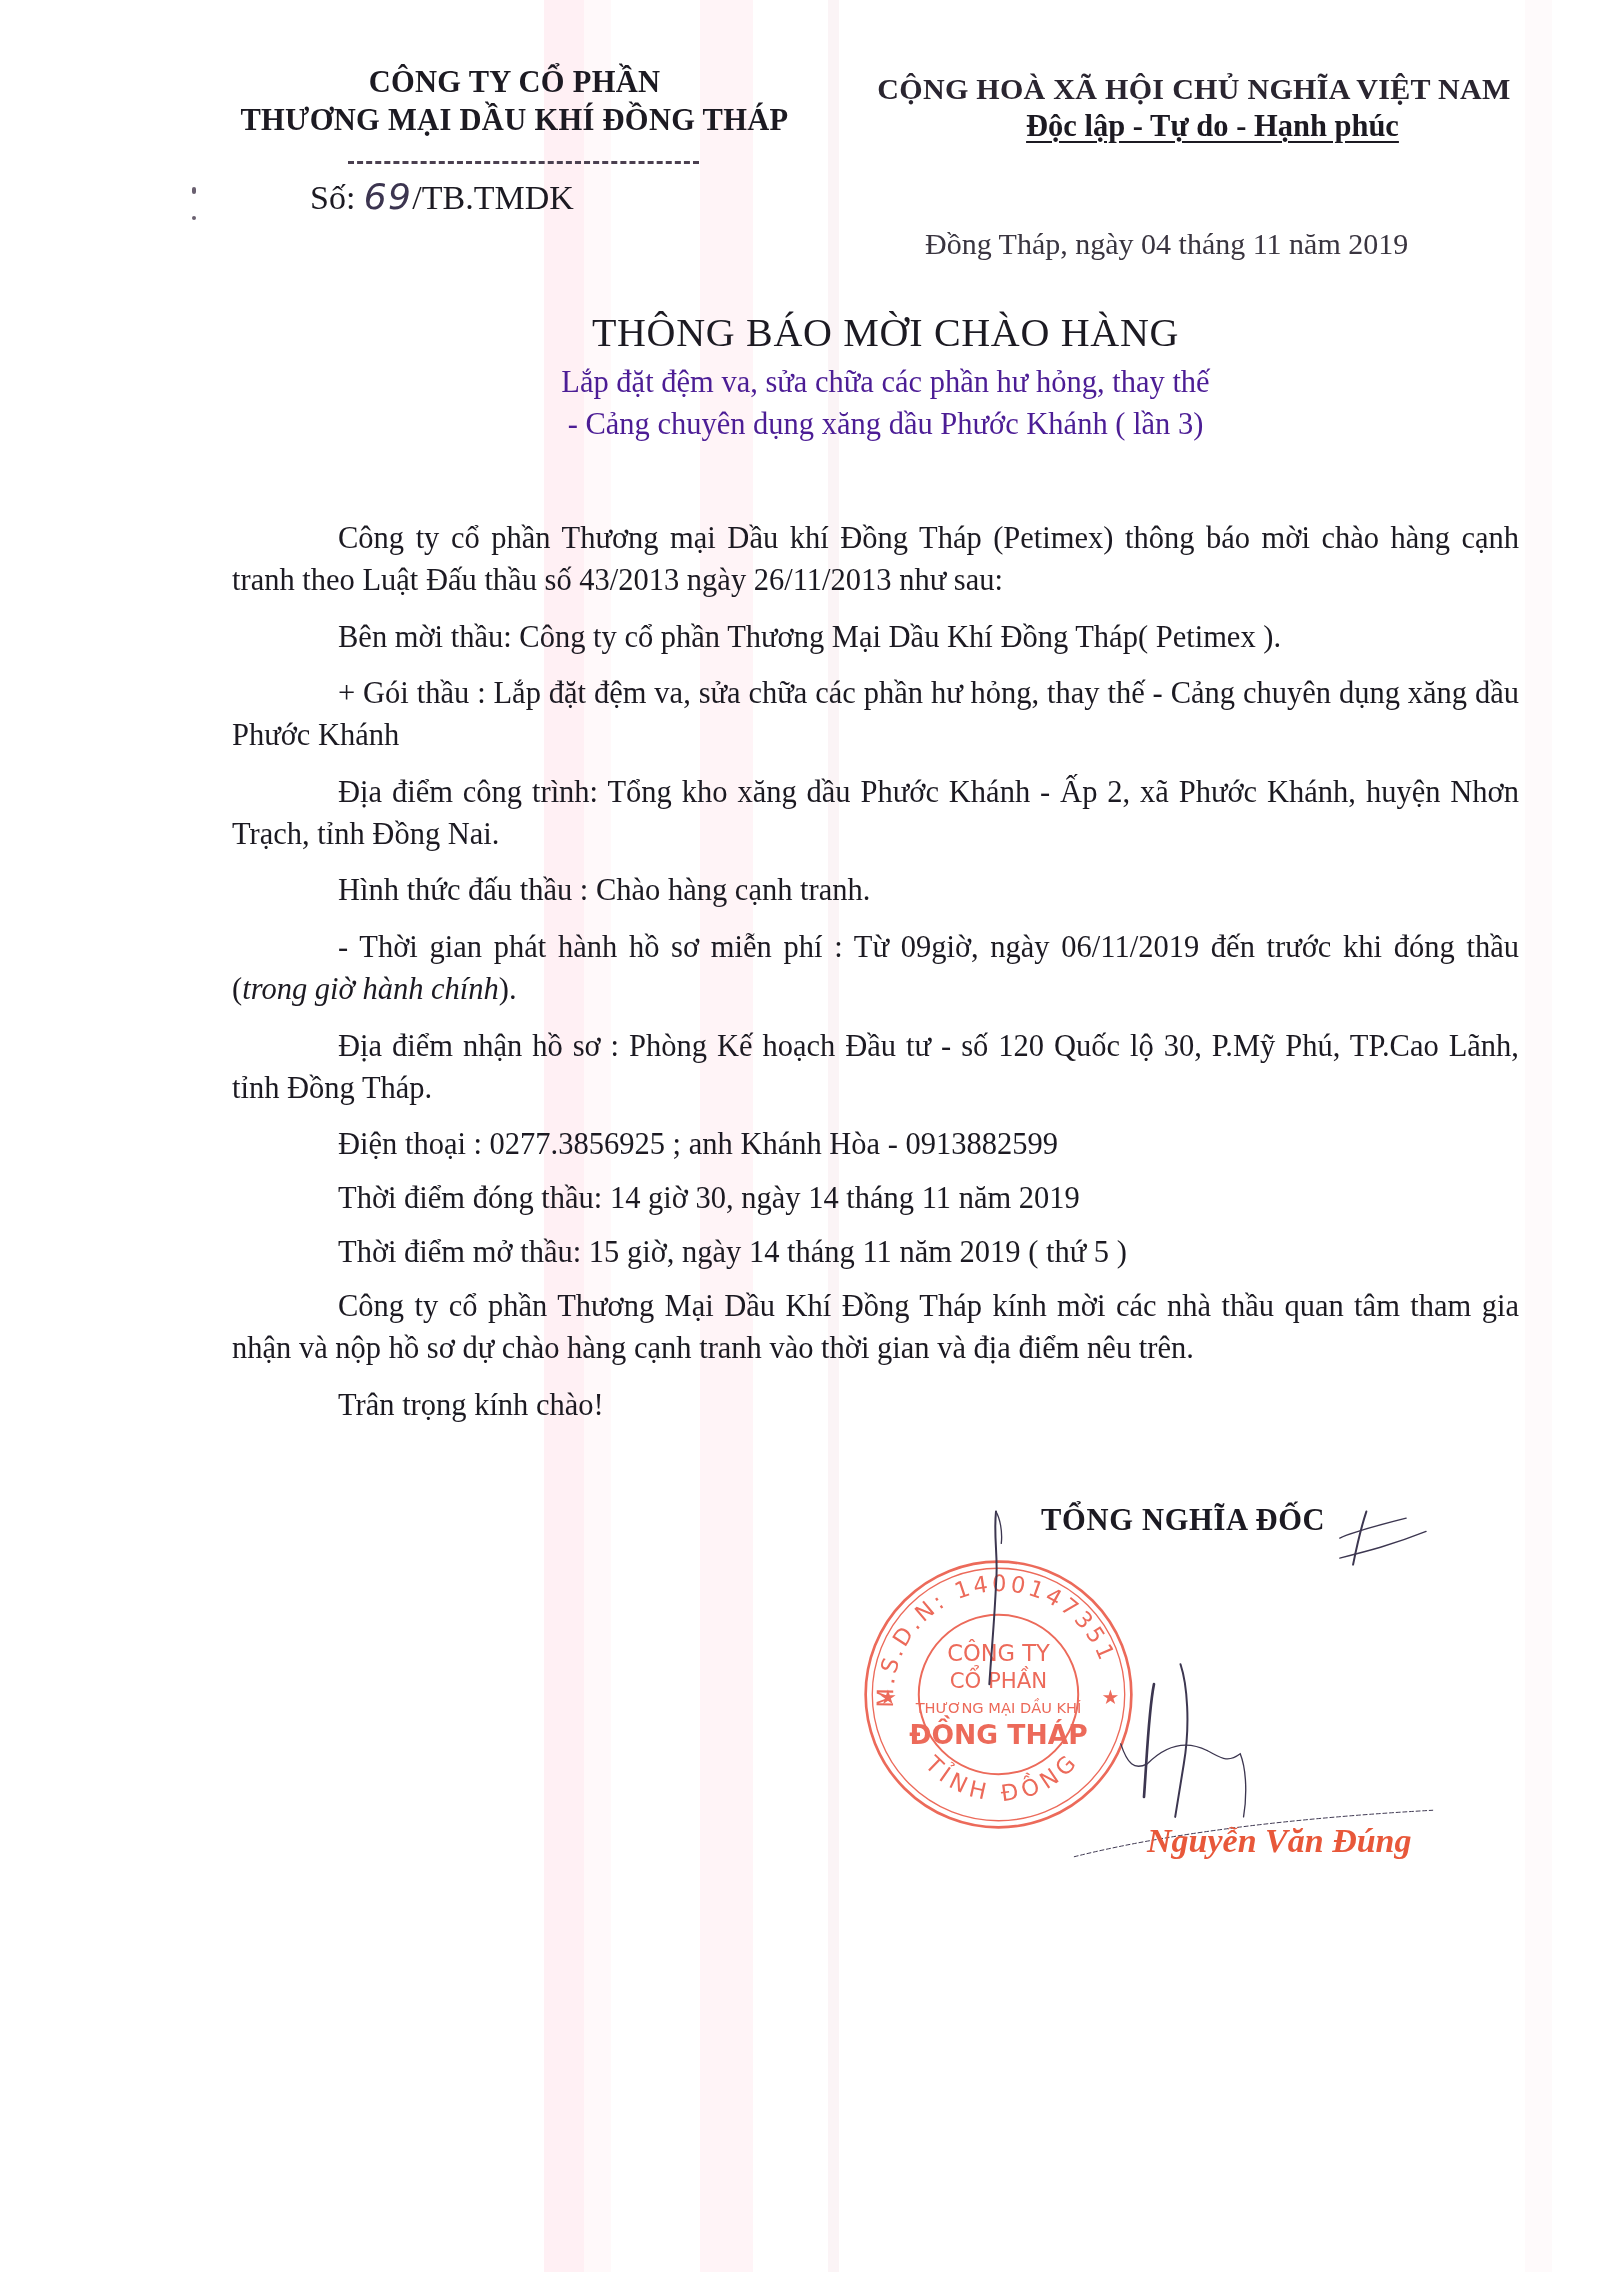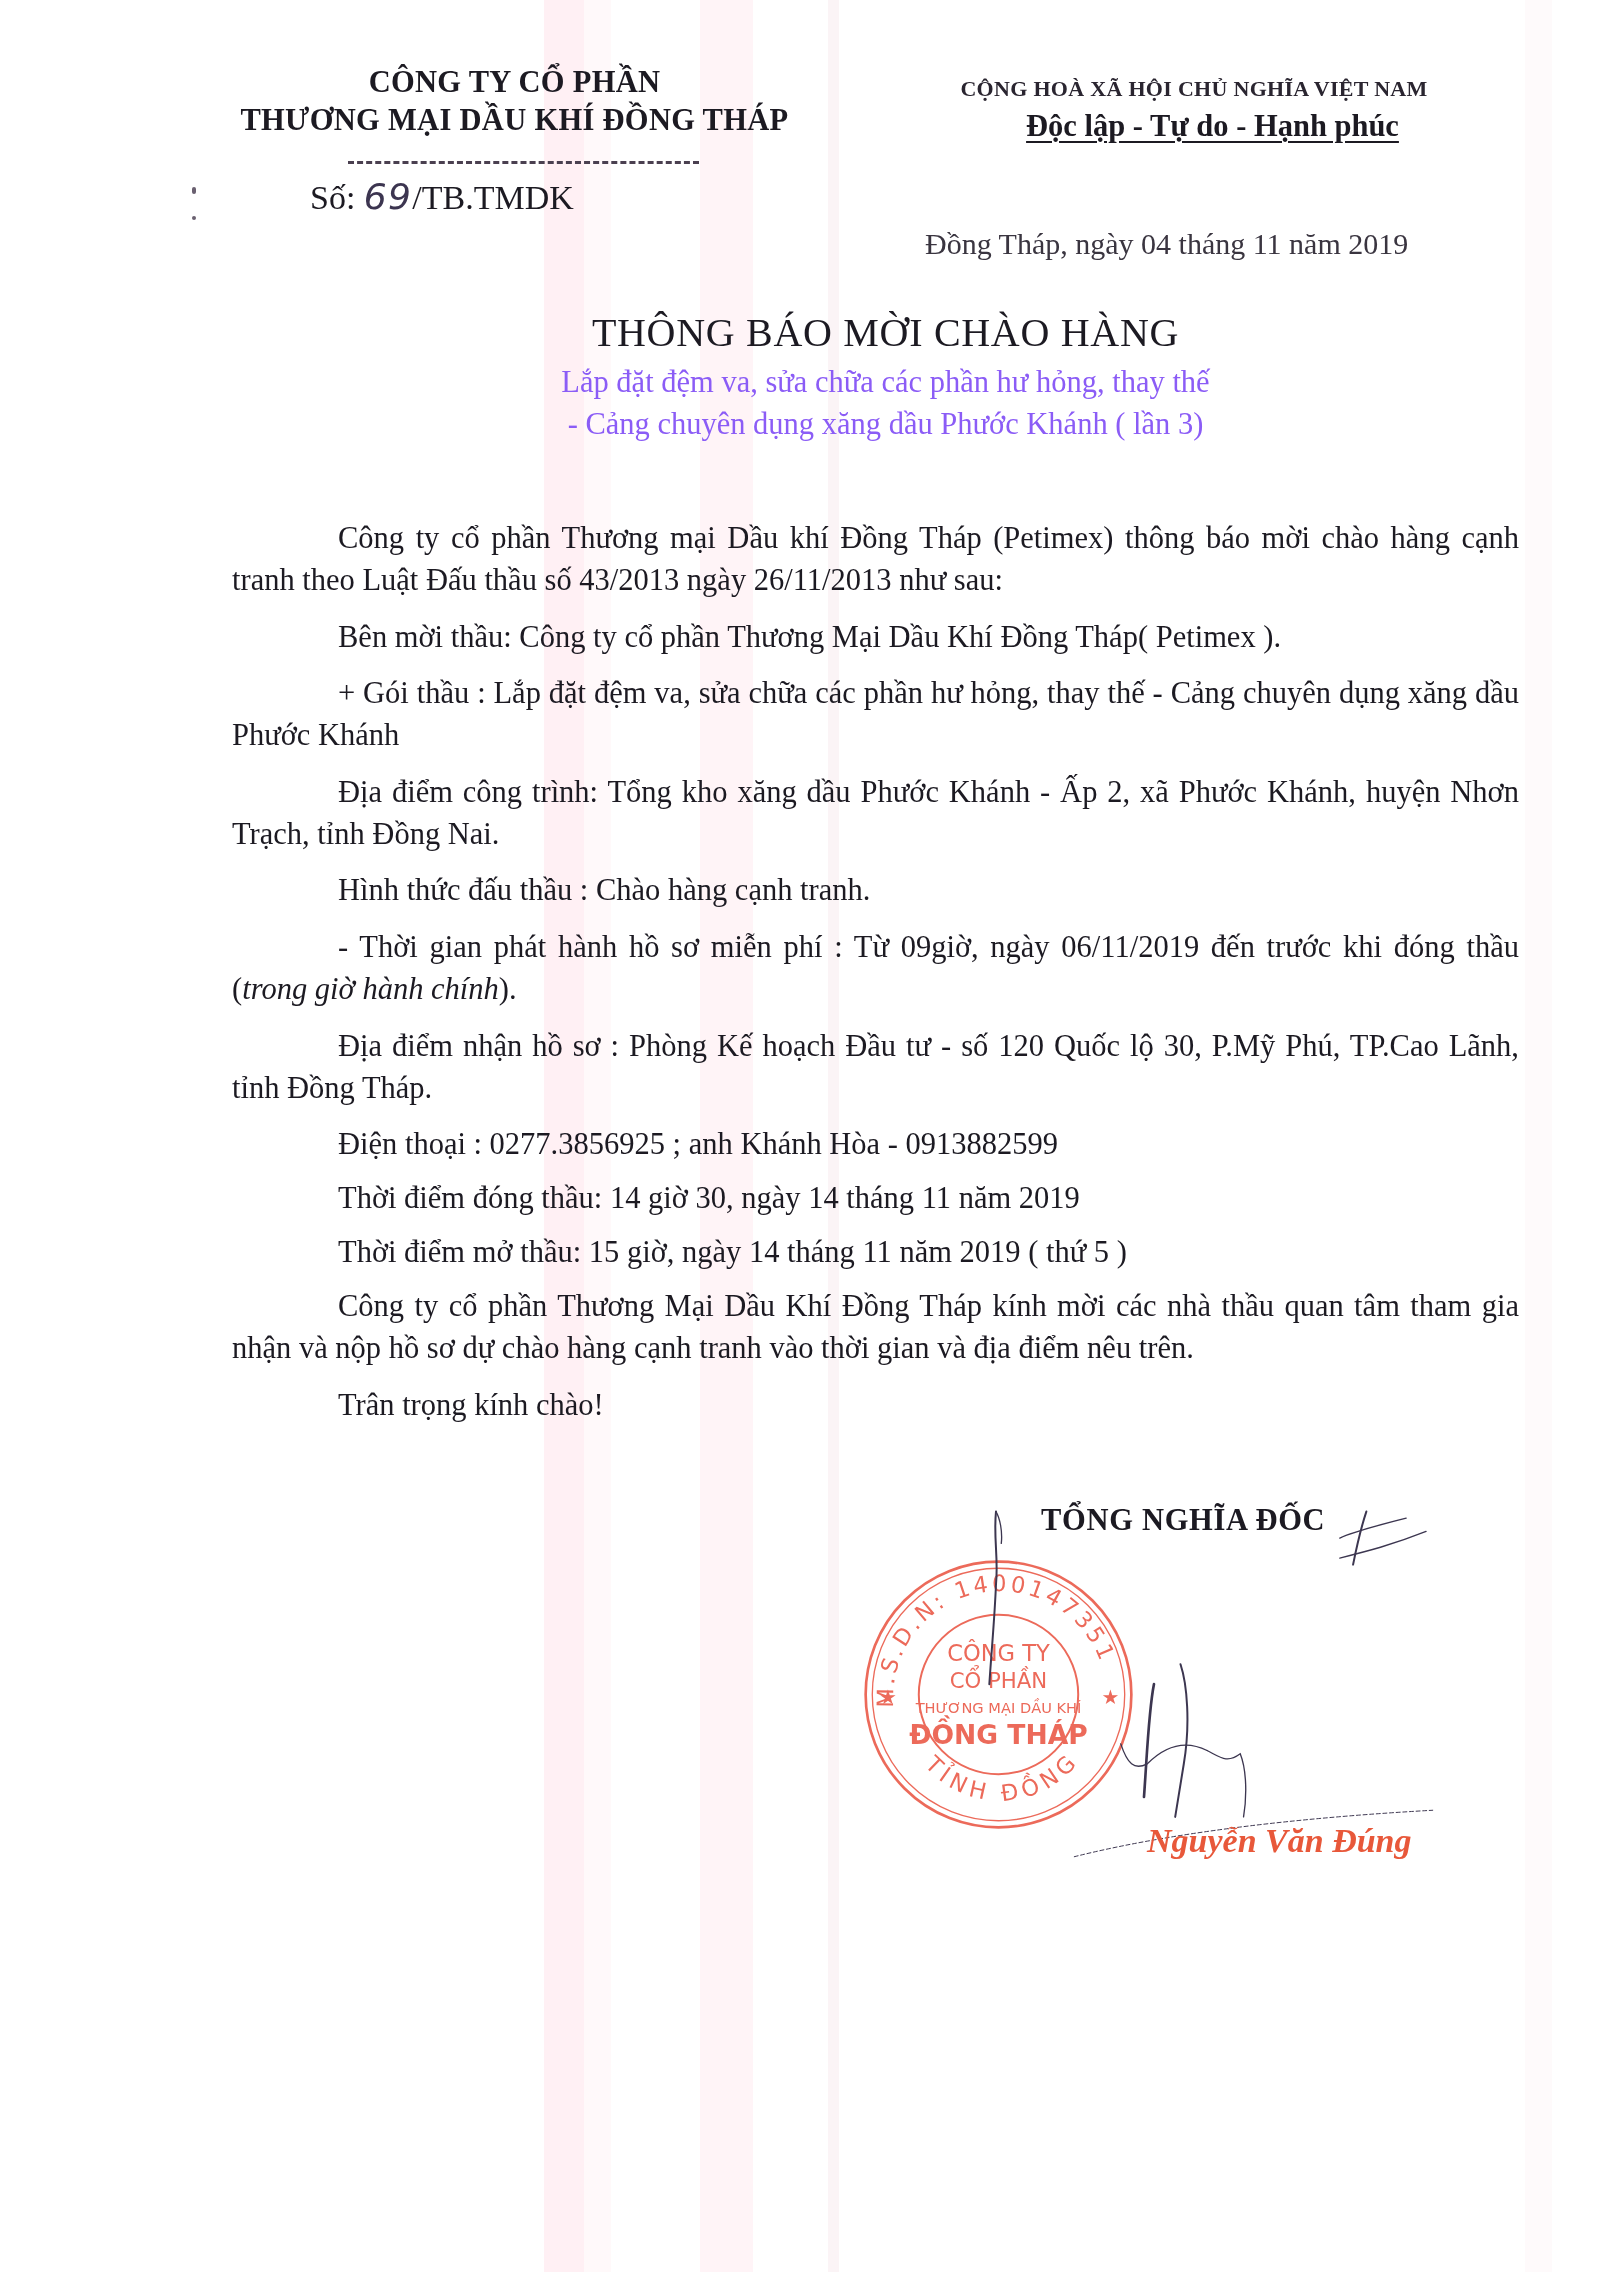--- a/index.html
+++ b/index.html
@@ -15,30 +15,30 @@
   .s2 { left: 584px; width: 26.5px; background: rgba(255, 220, 228, 0.18); }
   .s3 { left: 700px; width: 53px; background: rgba(255, 205, 220, 0.22); }
   .s4 { left: 828px; width: 10.6px; background: rgba(240, 210, 220, 0.25); }
   .s5 { left: 1525px; width: 26.5px; background: rgba(250, 225, 232, 0.18); }
 
   .abs { position: absolute; }
 
   
   .hdr-left { left: 206px; top: 63px; width: 617px; text-align: center; font-weight: bold; font-size: 30.5px; line-height: 38px; letter-spacing: 0.3px; }
   .hdr-right { left: 836px; top: 70px; width: 716px; text-align: center; }
-  .hdr-right .nation { font-weight: bold; font-size: 22px; line-height: 38px; letter-spacing: 0.3px; color: #2a2530; }
+  .hdr-right .nation { font-weight: bold; font-size: 30px; line-height: 38px; letter-spacing: 0.3px; color: #2a2530; }
   .hdr-right .motto { font-weight: bold; font-size: 30.5px; line-height: 36px; text-decoration: underline; text-underline-offset: 5.3px; text-decoration-thickness: 2px; margin-left: 37px; }
   .dash-line { left: 348px; top: 161px; width: 351px; border-top: 3.3px dashed #4a4050; }
   .doc-no { left: 310px; top: 174px; font-size: 34px; line-height: 46px; }
   .doc-no .hand { font-family: "DejaVu Sans", sans-serif; font-weight: 200; font-size: 36px; font-style: italic; color: #3c3550; letter-spacing: 1.3px; }
 
   .date-line { left: 925px; top: 224px; width: 590px; text-align: left; font-size: 30px; line-height: 40px; color: #3a3540; font-family: Liberation Serif, serif; }
 
   .title { left: 398px; top: 308px; width: 975px; text-align: center; font-weight: normal; font-size: 40px; line-height: 50px; letter-spacing: 0.7px; }
-  .subtitle { left: 398px; top: 361px; width: 975px; text-align: center; font-size: 30.5px; line-height: 42px; color: #8b5cf6; }
+  .subtitle { left: 398px; top: 361px; width: 975px; text-align: center; font-size: 30.5px; line-height: 42px; color: #4c1d95; }
 
   
   .body { left: 232px; top: 517px; width: 1287px; font-size: 30.5px; line-height: 42px; text-align: justify; }
   .para { margin: 0 0 14.6px 0; text-indent: 106px; }
   .para.tight { margin-bottom: 12px; }
   .para i { font-style: italic; }
 
   
   .sig-title { left: 1041px; top: 1500px; font-weight: bold; font-size: 30.5px; line-height: 40px; letter-spacing: 0.7px; }
   .sig-name { left: 1147px; top: 1820px; font-weight: bold; font-size: 34px; line-height: 42px; color: #e8583a; font-style: italic; }

